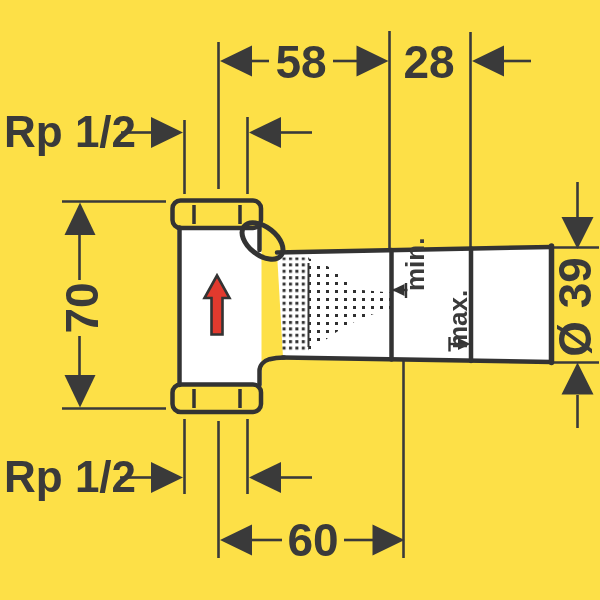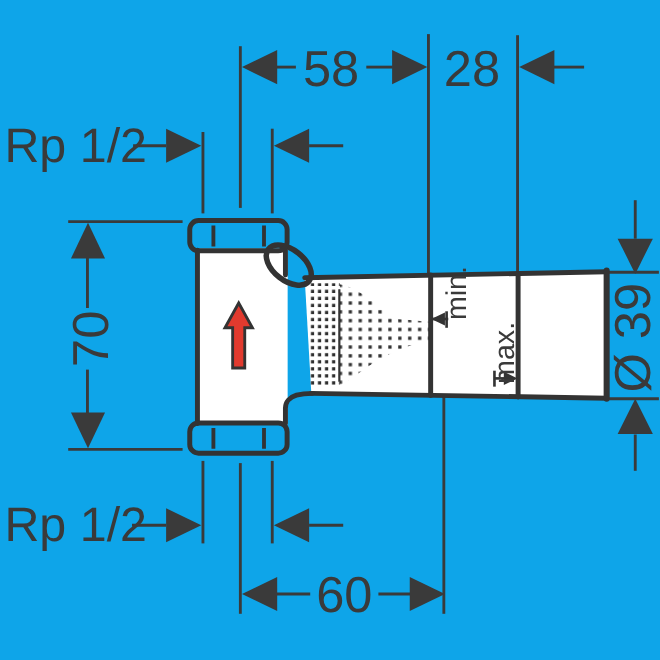--- a/index.html
+++ b/index.html
@@ -1,20 +1,21 @@
 <!DOCTYPE html>
 <html><head>
 <meta charset="utf-8">
 <style>
   html, body { margin: 0; padding: 0; background: #ffffff; }
   .stage {
     position: relative;
     width: 600px; height: 600px;
-    background: #0ea5e9;
+    background: #fde047;
     font-family: "Liberation Sans", sans-serif;
+    font-weight: bold;
   }
   svg text {
     fill: #3a3a3a;
     font-family: "Liberation Sans", sans-serif;
   }
   .dim   { font-size: 46px; }
   .rp    { font-size: 44px; }
   .small { font-size: 26px; }
   .thin  { stroke: #3a3a3a; stroke-width: 2.6; fill: none; }
   .arrow { fill: #3a3a3a; stroke: none; }

